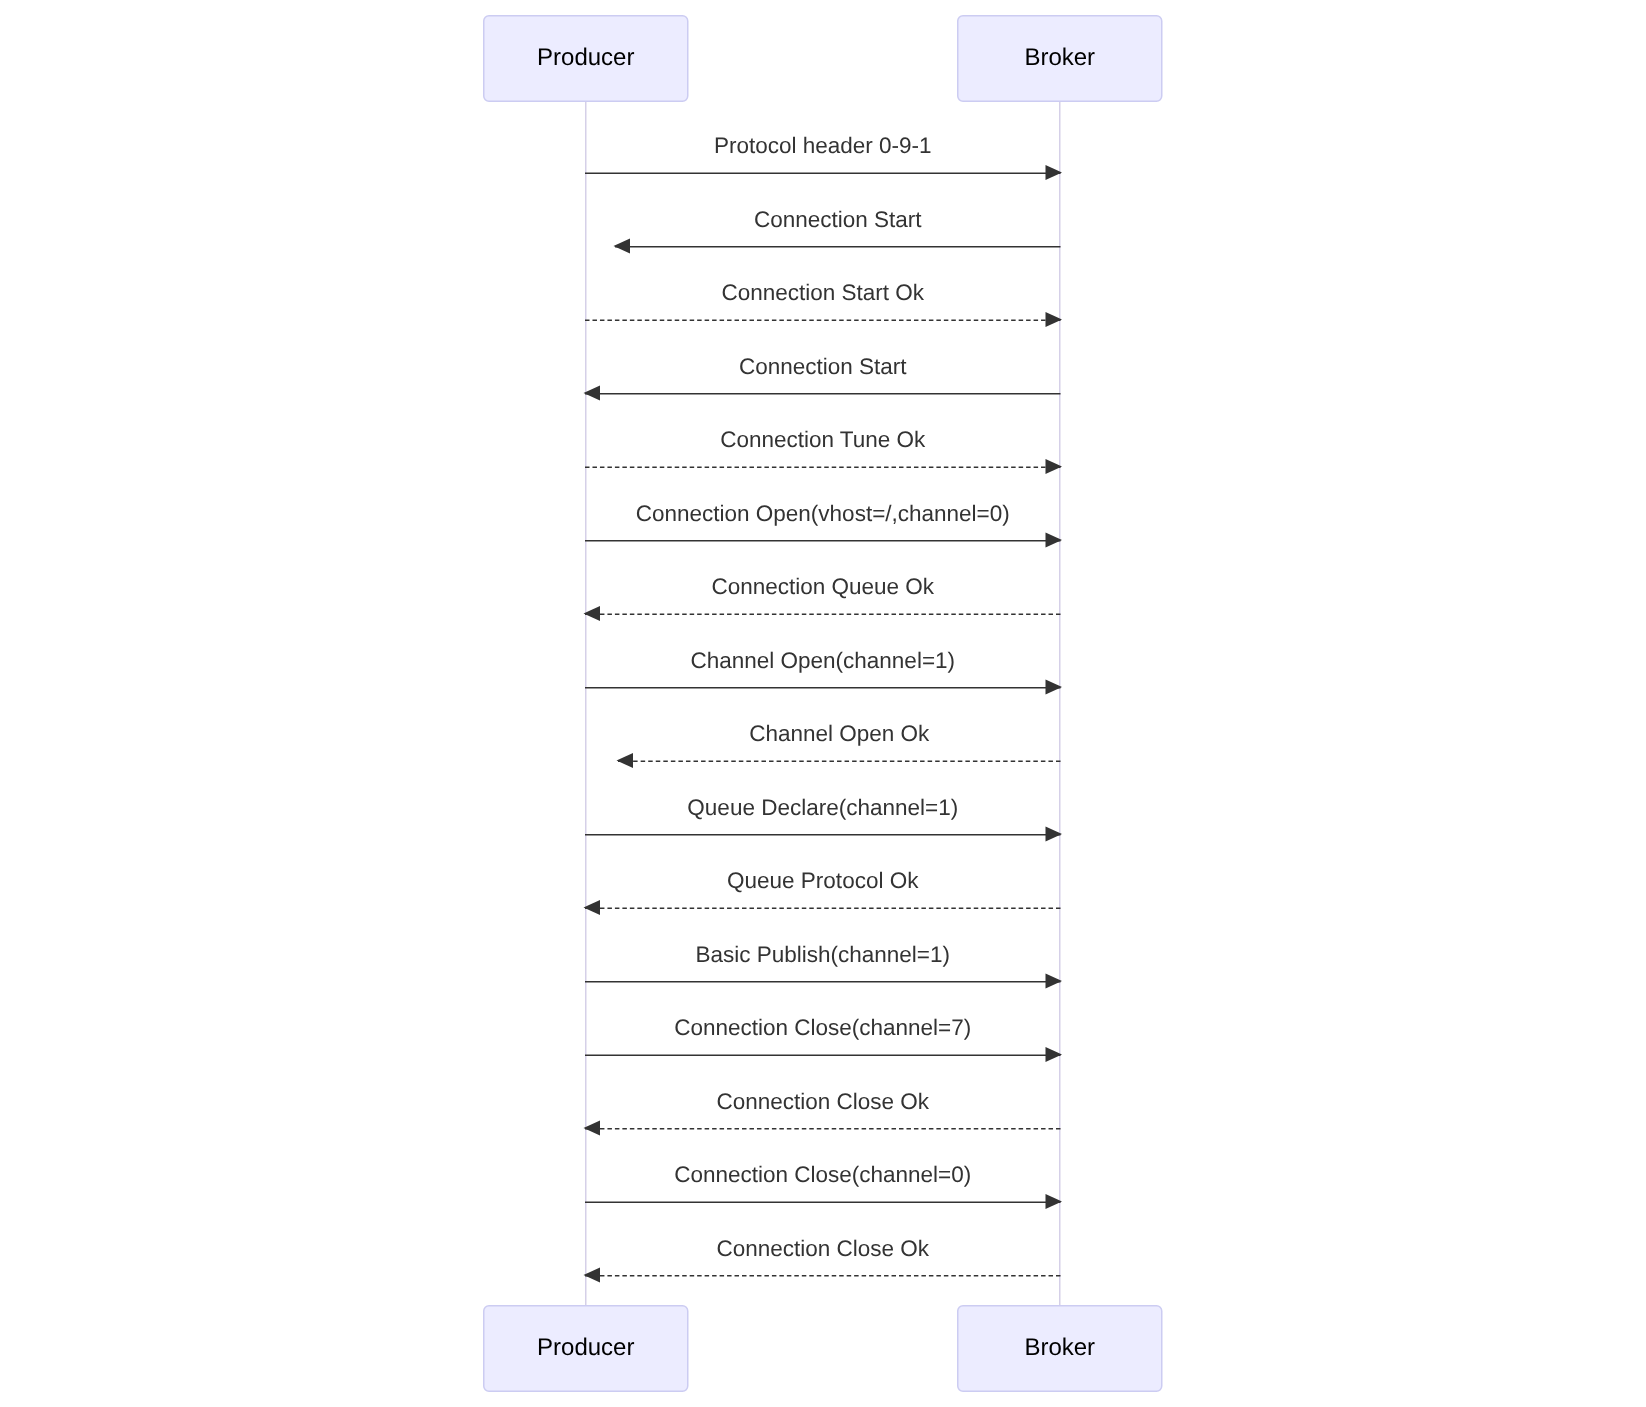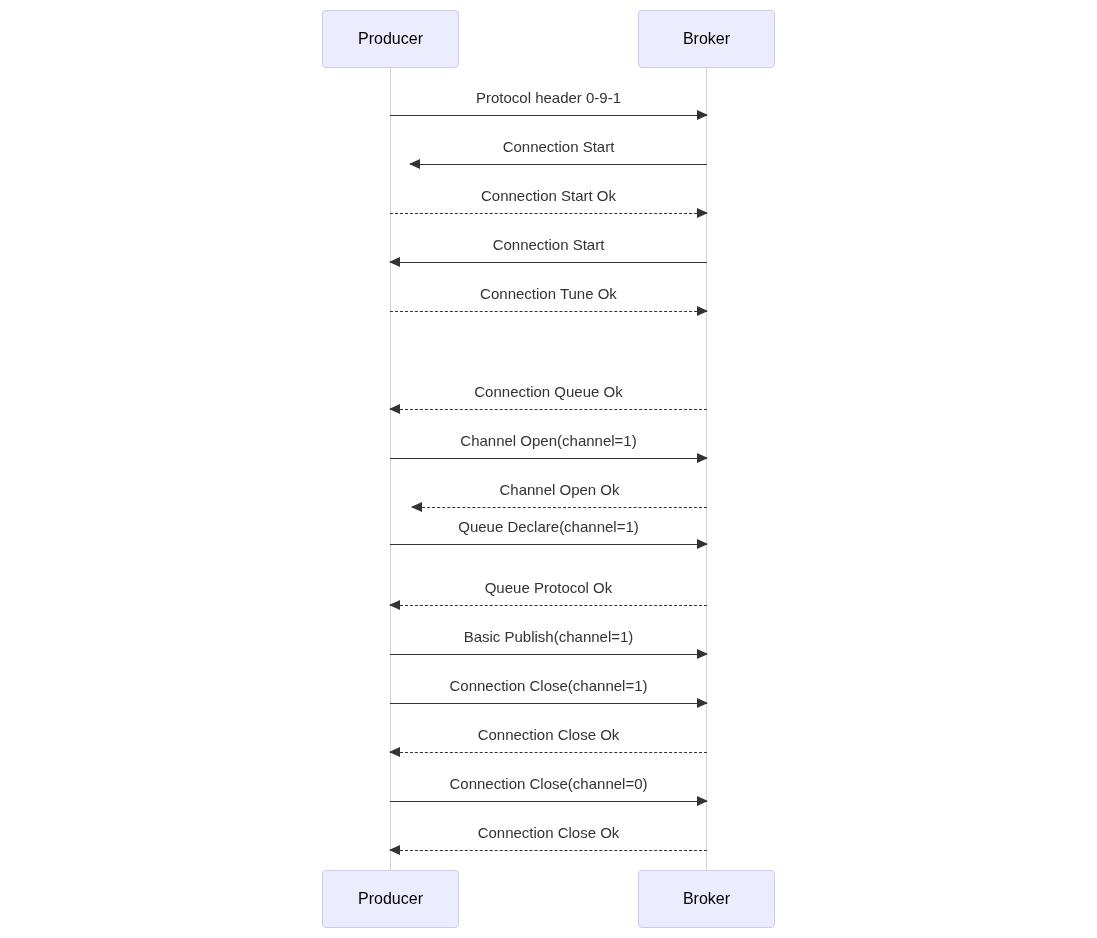--- a/index.html
+++ b/index.html
@@ -143,58 +143,64 @@
     <div class="msg-line solid">
       <span class="arrowhead left"></span>
     </div>
   </div>
       <div class="msg" style="top: 196px;">
     <div class="msg-label">Connection Tune Ok</div>
     <div class="msg-line dashed">
       <span class="arrowhead right"></span>
     </div>
   </div>
+      <div class="msg" style="top: 245px;">
+    <div class="msg-label">Connection Open(vhost=/,channel=0)</div>
+    <div class="msg-line solid">
+      <span class="arrowhead right"></span>
+    </div>
+  </div>
       <div class="msg" style="top: 294px;">
     <div class="msg-label">Connection Queue Ok</div>
     <div class="msg-line dashed">
       <span class="arrowhead left"></span>
     </div>
   </div>
       <div class="msg" style="top: 343px;">
     <div class="msg-label">Channel Open(channel=1)</div>
     <div class="msg-line solid">
       <span class="arrowhead right"></span>
     </div>
   </div>
       <div class="msg" style="top: 392px; padding-left: 22px;">
     <div class="msg-label">Channel Open Ok</div>
     <div class="msg-line dashed">
       <span class="arrowhead left"></span>
     </div>
   </div>
-      <div class="msg" style="top: 429px;">
+      <div class="msg" style="top: 441px;">
     <div class="msg-label">Queue Declare(channel=1)</div>
     <div class="msg-line solid">
       <span class="arrowhead right"></span>
     </div>
   </div>
       <div class="msg" style="top: 490px;">
     <div class="msg-label">Queue Protocol Ok</div>
     <div class="msg-line dashed">
       <span class="arrowhead left"></span>
     </div>
   </div>
       <div class="msg" style="top: 539px;">
     <div class="msg-label">Basic Publish(channel=1)</div>
     <div class="msg-line solid">
       <span class="arrowhead right"></span>
     </div>
   </div>
       <div class="msg" style="top: 588px;">
-    <div class="msg-label">Connection Close(channel=1)</div>
+    <div class="msg-label">Connection Close(channel=7)</div>
     <div class="msg-line solid">
       <span class="arrowhead right"></span>
     </div>
   </div>
       <div class="msg" style="top: 637px;">
     <div class="msg-label">Connection Close Ok</div>
     <div class="msg-line dashed">
       <span class="arrowhead left"></span>
     </div>
   </div>

